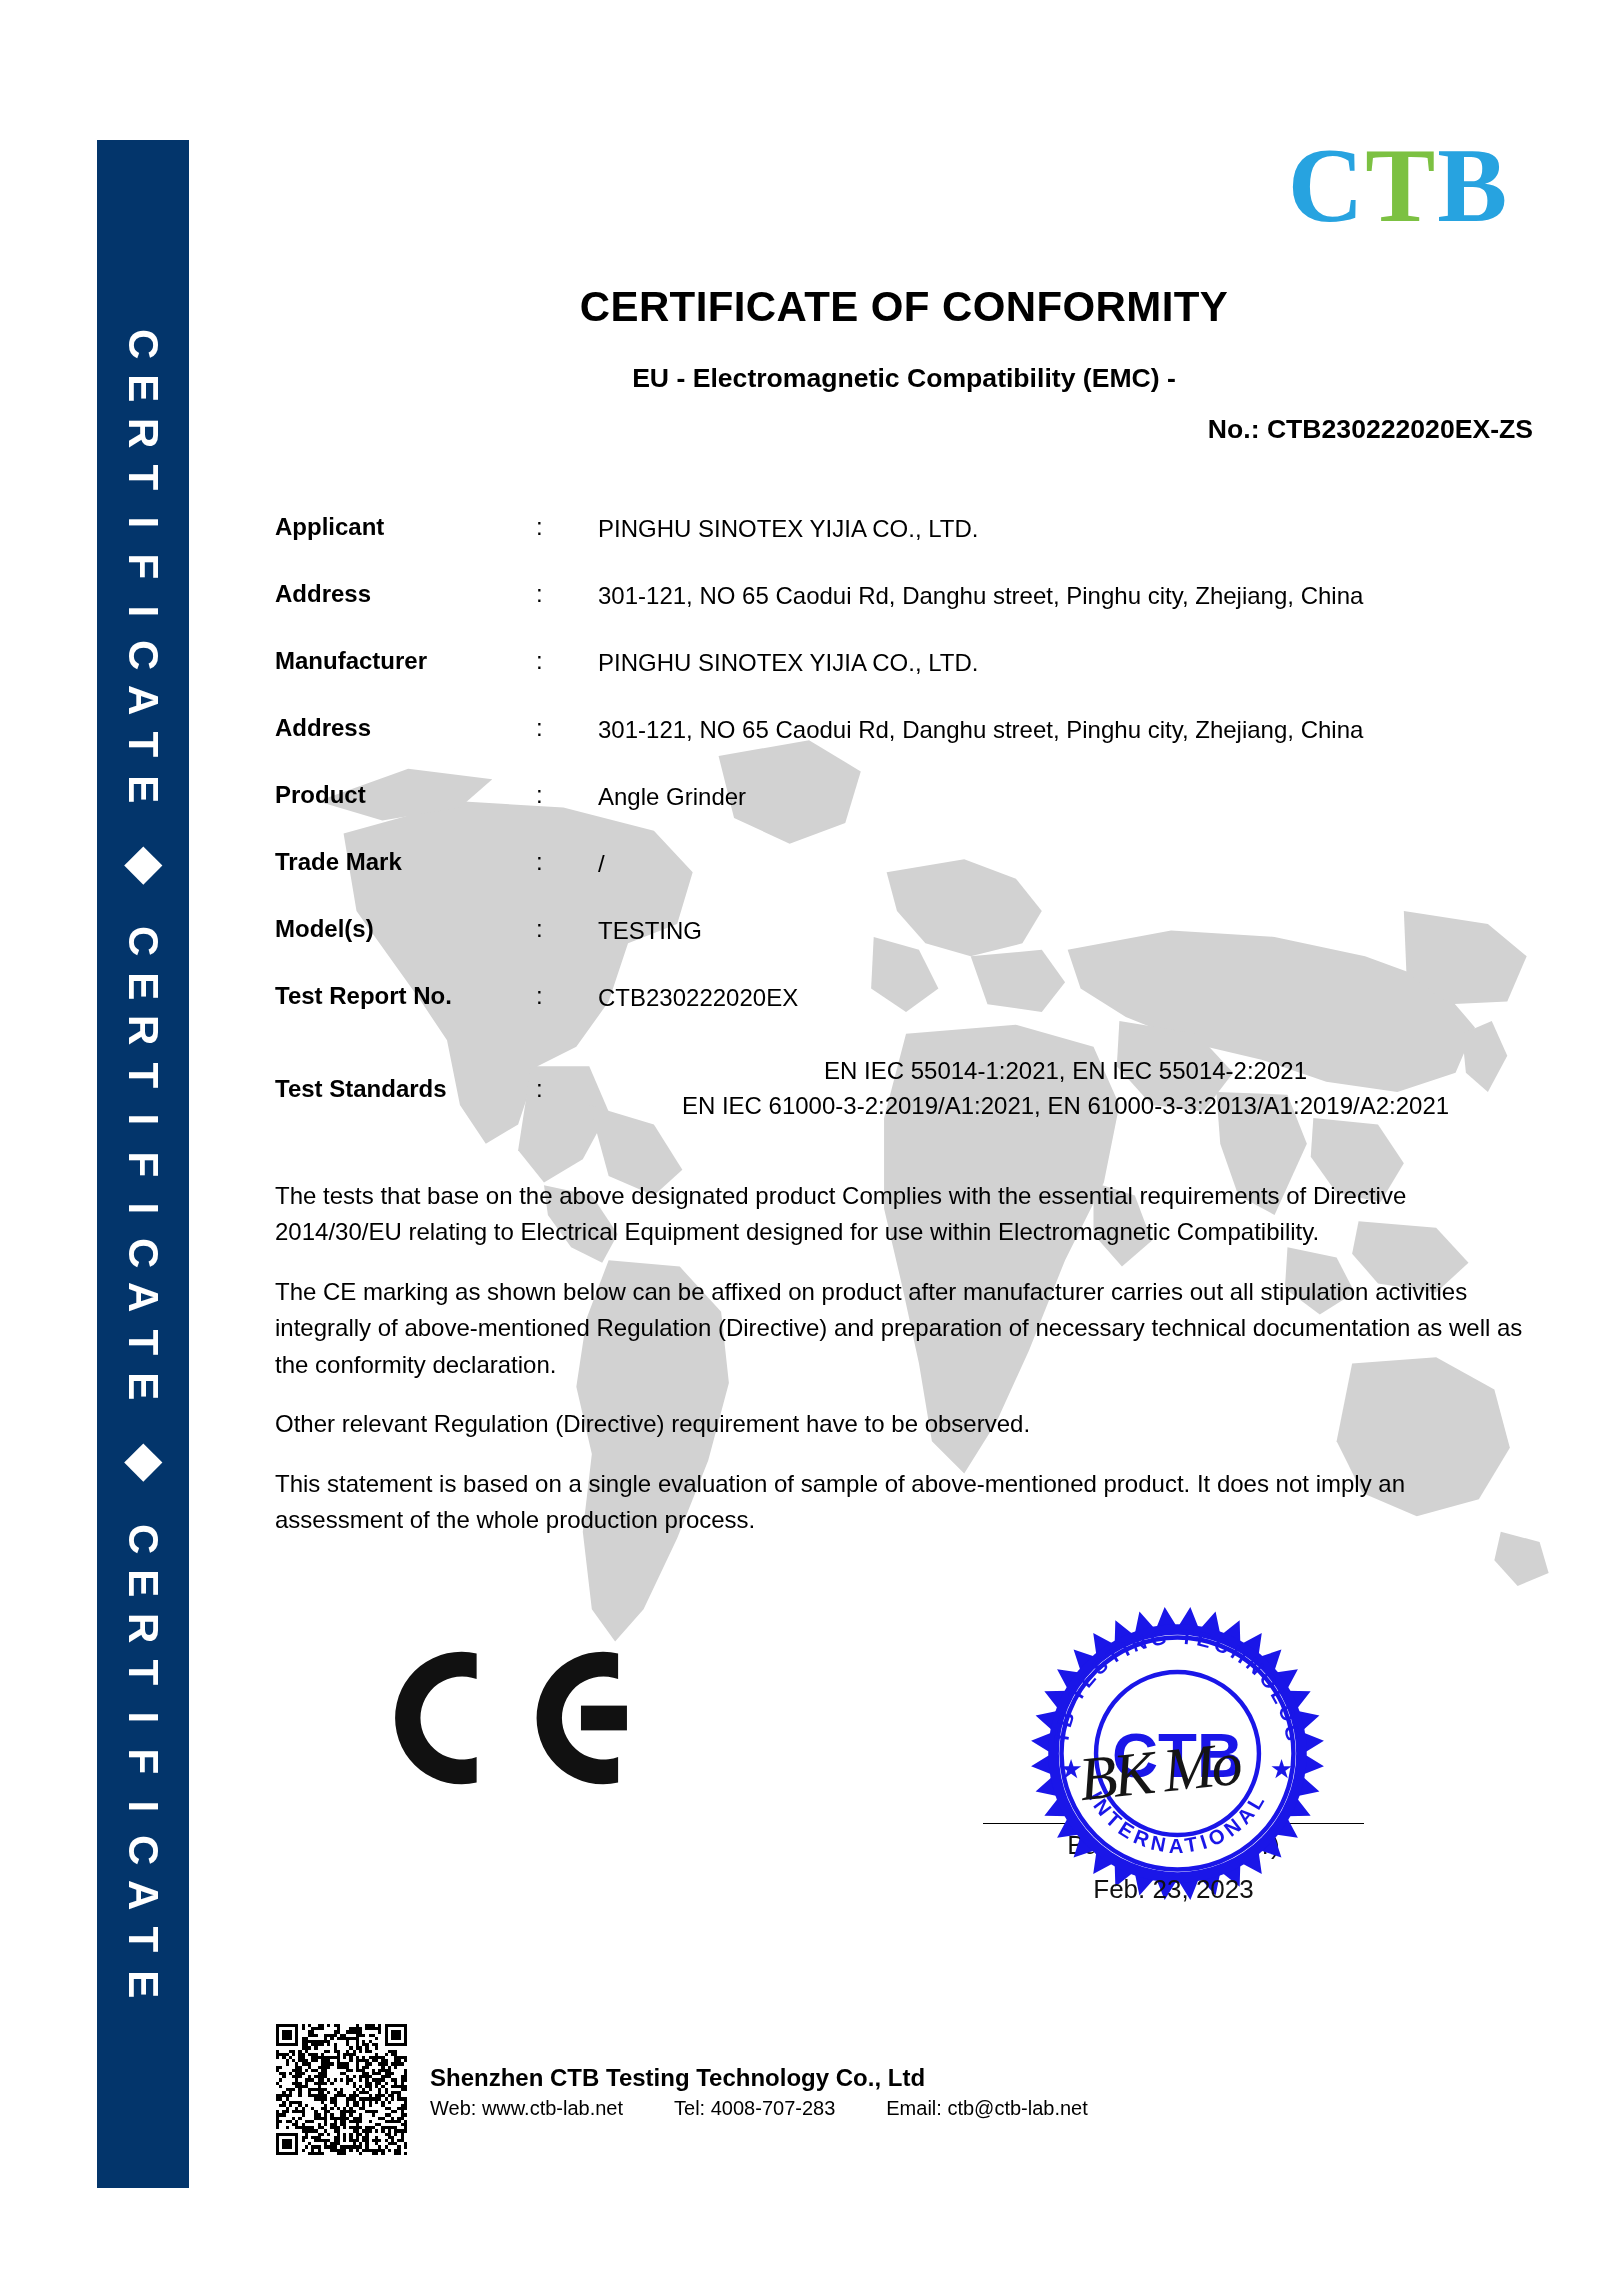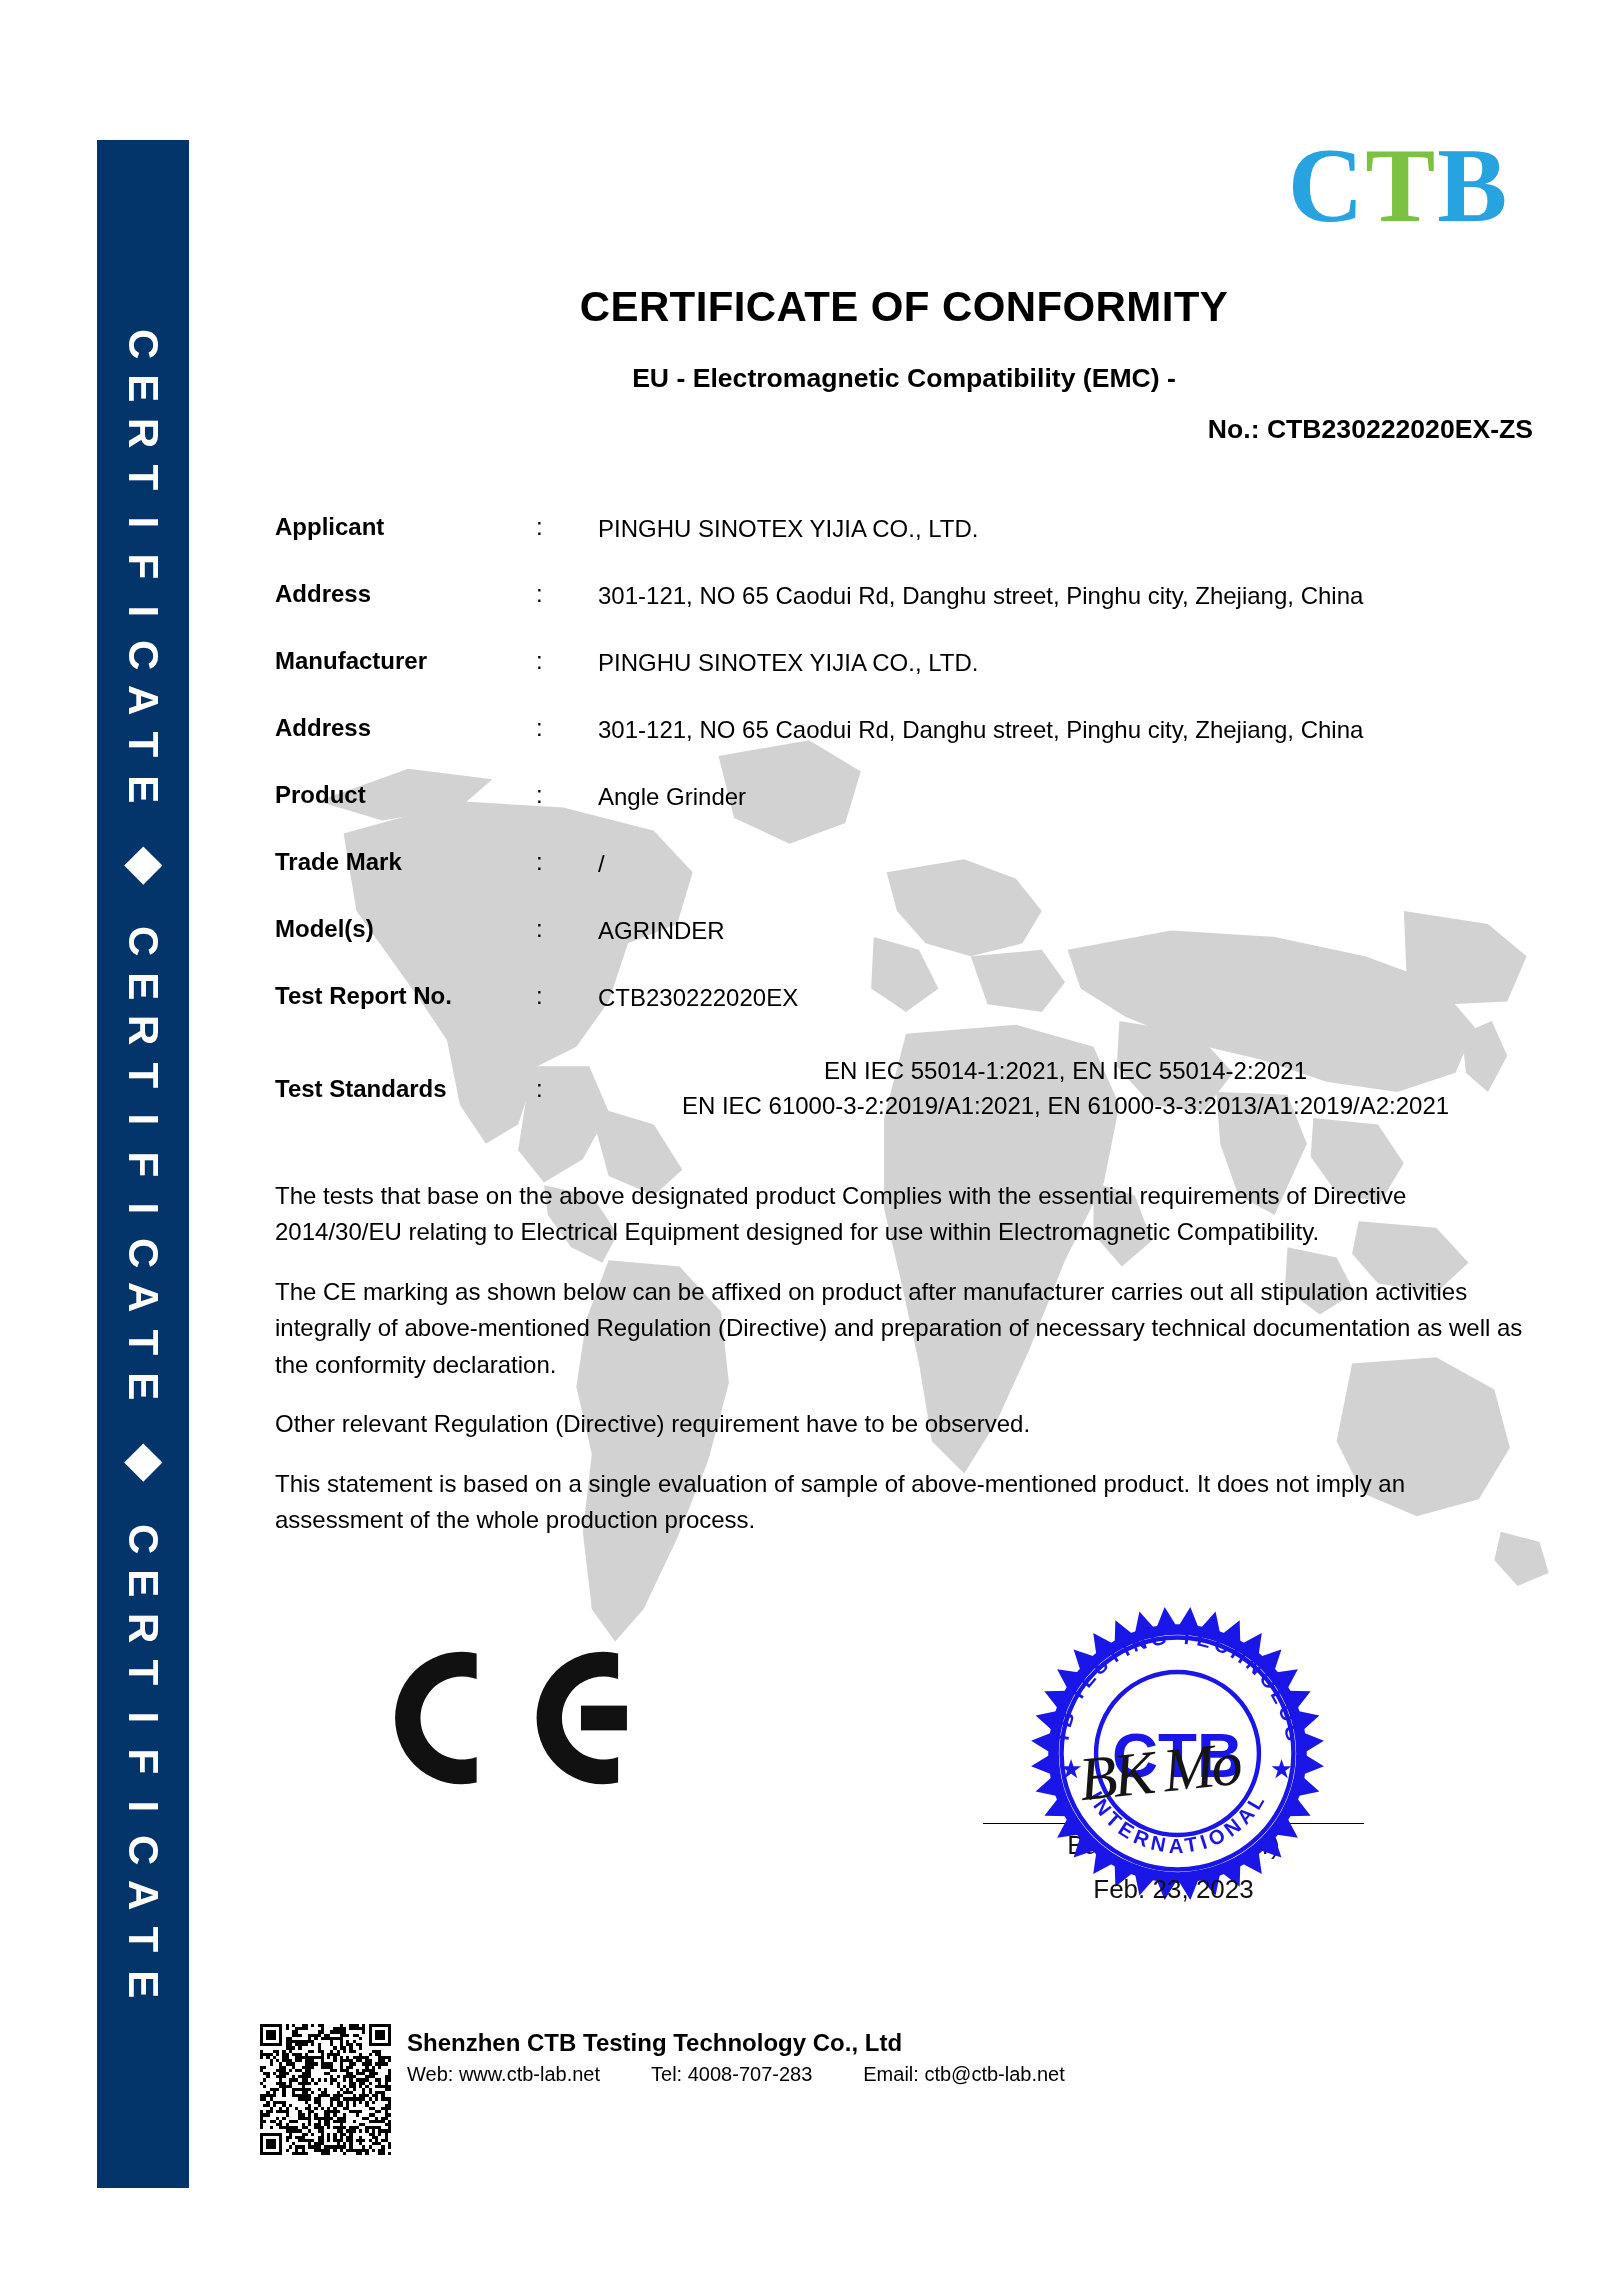--- a/index.html
+++ b/index.html
@@ -221,25 +221,25 @@
     font-size: 62px;
     font-style: italic;
     color: #151515;
     transform: rotate(-6deg);
     letter-spacing: -3.5px;
   }
 
   
   .footer {
     position: absolute;
-    left: 260px; top: 2024px;
+    left: 276px; top: 2024px;
     width: 1275px;
     display: flex;
-    align-items: flex-start;
-    gap: 16px;
+    align-items: center;
+    gap: 23px;
     z-index: 2;
   }
   .qr { width: 131px; height: 131px; flex: none; }
   .qr svg { width: 100%; height: 100%; display: block; }
   .foot-text { flex: 1; padding-top: 5.3px; }
   .foot-company {
     font-size: 24px;
     font-weight: bold;
     color: #000;
     margin-bottom: 5.3px;
@@ -380,21 +380,21 @@
           <div class="cell-value">Angle Grinder</div>
         </div>
         <div class="row">
           <div class="cell-label">Trade Mark</div>
           <div class="cell-colon">:</div>
           <div class="cell-value">/</div>
         </div>
         <div class="row">
           <div class="cell-label">Model(s)</div>
           <div class="cell-colon">:</div>
-          <div class="cell-value">AGRINDER</div>
+          <div class="cell-value">TESTING</div>
         </div>
         <div class="row">
           <div class="cell-label">Test Report No.</div>
           <div class="cell-colon">:</div>
           <div class="cell-value">CTB230222020EX</div>
         </div>
         <div class="row tall">
           <div class="cell-label">Test Standards</div>
           <div class="cell-colon">:</div>
           <div class="cell-value">

